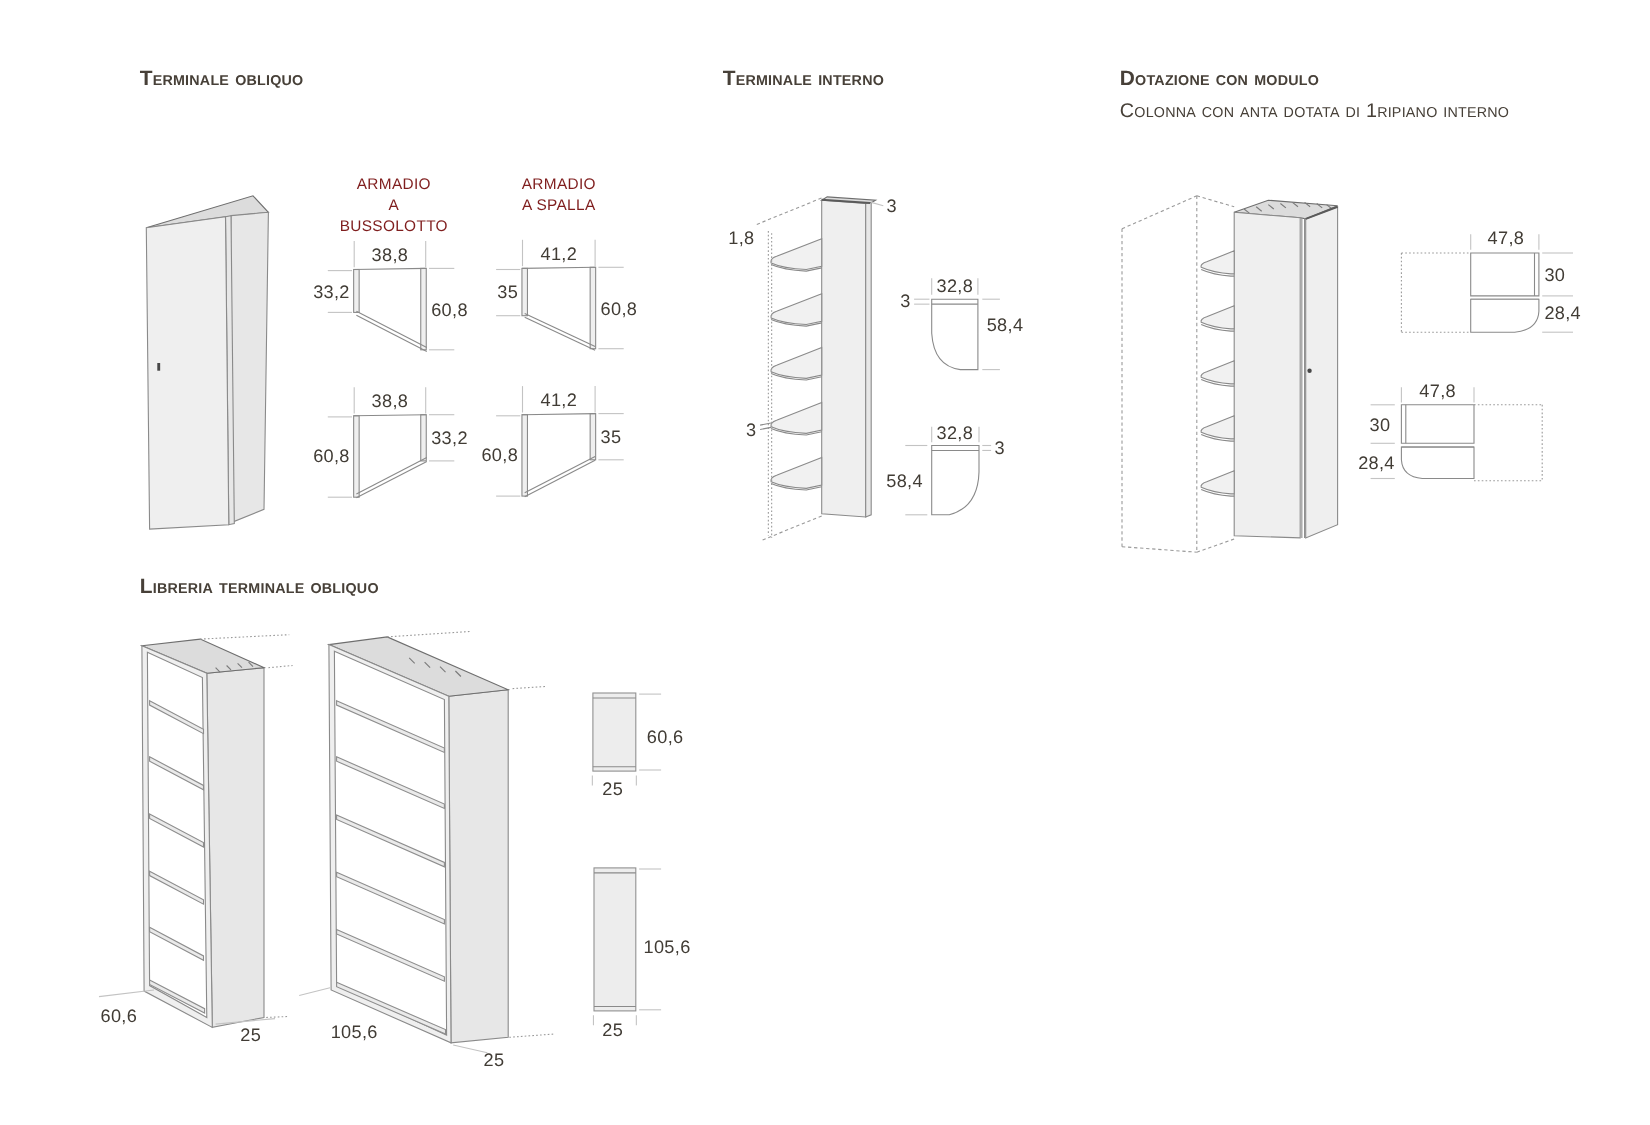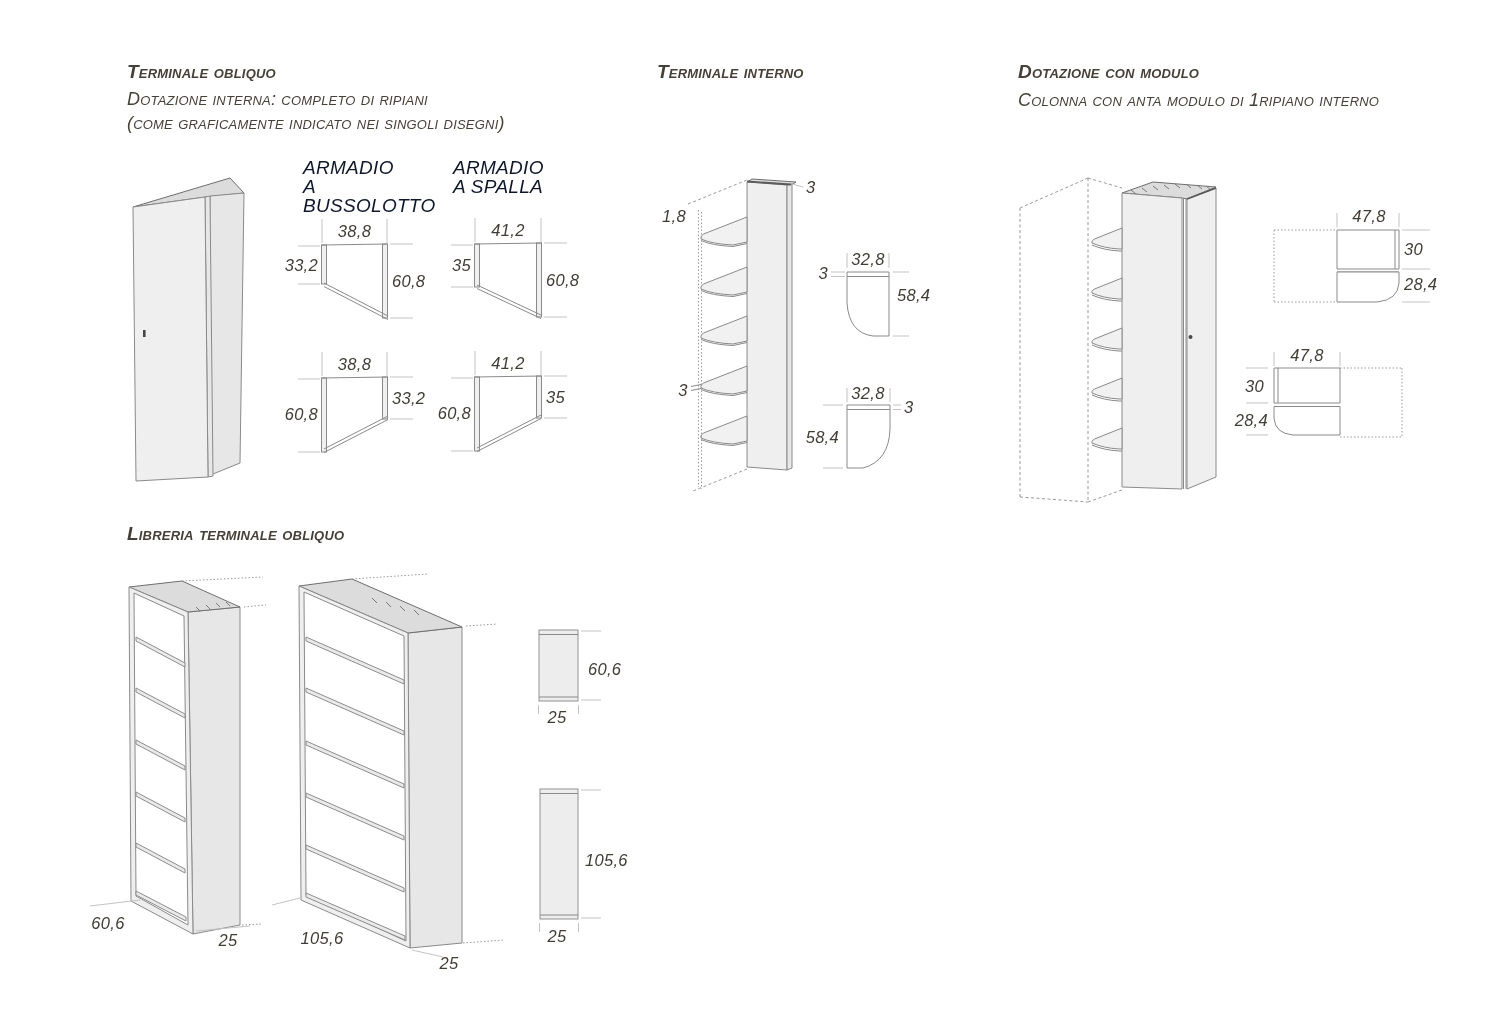--- a/index.html
+++ b/index.html
@@ -1,22 +1,22 @@
 <!DOCTYPE html>
 <html><head>
 <meta charset="utf-8">
 <style>
   html,body{margin:0;padding:0;background:#fff;}
   .page{position:relative;width:1500px;height:1023px;background:#ffffff;overflow:hidden;
-        font-family:"Liberation Sans",sans-serif;font-style:italic;}
+        font-family:"Liberation Sans",sans-serif;}
   .h1{position:absolute;font-size:19px;font-variant:small-caps;font-weight:bold;
       color:#474038;letter-spacing:.2px;white-space:nowrap;}
   .h2{position:absolute;font-size:18px;font-variant:small-caps;color:#474038;
       letter-spacing:.2px;white-space:nowrap;}
-  .lbl{position:absolute;font-size:19px;color:#0f172a;text-align:left;
+  .lbl{position:absolute;font-size:14px;color:#7f1d1d;text-align:center;
        line-height:19px;letter-spacing:.3px;}
   svg{position:absolute;left:0;top:0;}
   svg text{font-family:"Liberation Sans",sans-serif;font-size:16.5px;fill:#413c35;letter-spacing:.3px;}
   .mid{text-anchor:middle}.end{text-anchor:end}
   .s{stroke:#8a8a8a;fill:none;stroke-width:1}
   .dk{stroke:#5a5a5a;fill:none;stroke-width:1.8}
   .dim{stroke:#c3c3c3;fill:none;stroke-width:1}
   .dash{stroke:#9a9a9a;stroke-dasharray:3,2.5;fill:none;stroke-width:1}
   .dot{stroke:#9a9a9a;stroke-dasharray:1.5,2;fill:none;stroke-width:1}
   .hat{stroke:#7a7a7a;fill:none;stroke-width:1}
@@ -27,25 +27,23 @@
   .f-band{fill:#eaeaea;stroke:#8d8d8d;stroke-width:1}
   .f-plate{fill:#ededed;stroke:#919191;stroke-width:1}
   .f-white{fill:#ffffff;stroke:#8a8a8a;stroke-width:1}
 </style>
 </head>
 <body>
 
 <div class="page">
 
   <div class="h1" style="left:127px;top:61px">Terminale obliquo</div>
-  <div class="h2" style="left:127px;top:89px">Dotazione interna: completo di ripiani</div>
-  <div class="h2" style="left:127px;top:113px">(come graficamente indicato nei singoli disegni)</div>
   <div class="h1" style="left:657px;top:61px">Terminale interno</div>
   <div class="h1" style="left:1018px;top:61px">Dotazione con modulo</div>
-  <div class="h2" style="left:1018px;top:90px">Colonna con anta modulo di 1ripiano interno</div>
+  <div class="h2" style="left:1018px;top:90px">Colonna con anta dotata di 1ripiano interno</div>
   <div class="h1" style="left:127px;top:523px">Libreria terminale obliquo</div>
 
   <div class="lbl" style="left:303px;top:158px;width:110px">
     <div>ARMADIO</div>
     <div>A BUSSOLOTTO</div>
   </div>
   <div class="lbl" style="left:453px;top:158px;width:110px">
     <div>ARMADIO</div>
     <div>A SPALLA</div>
   </div>

